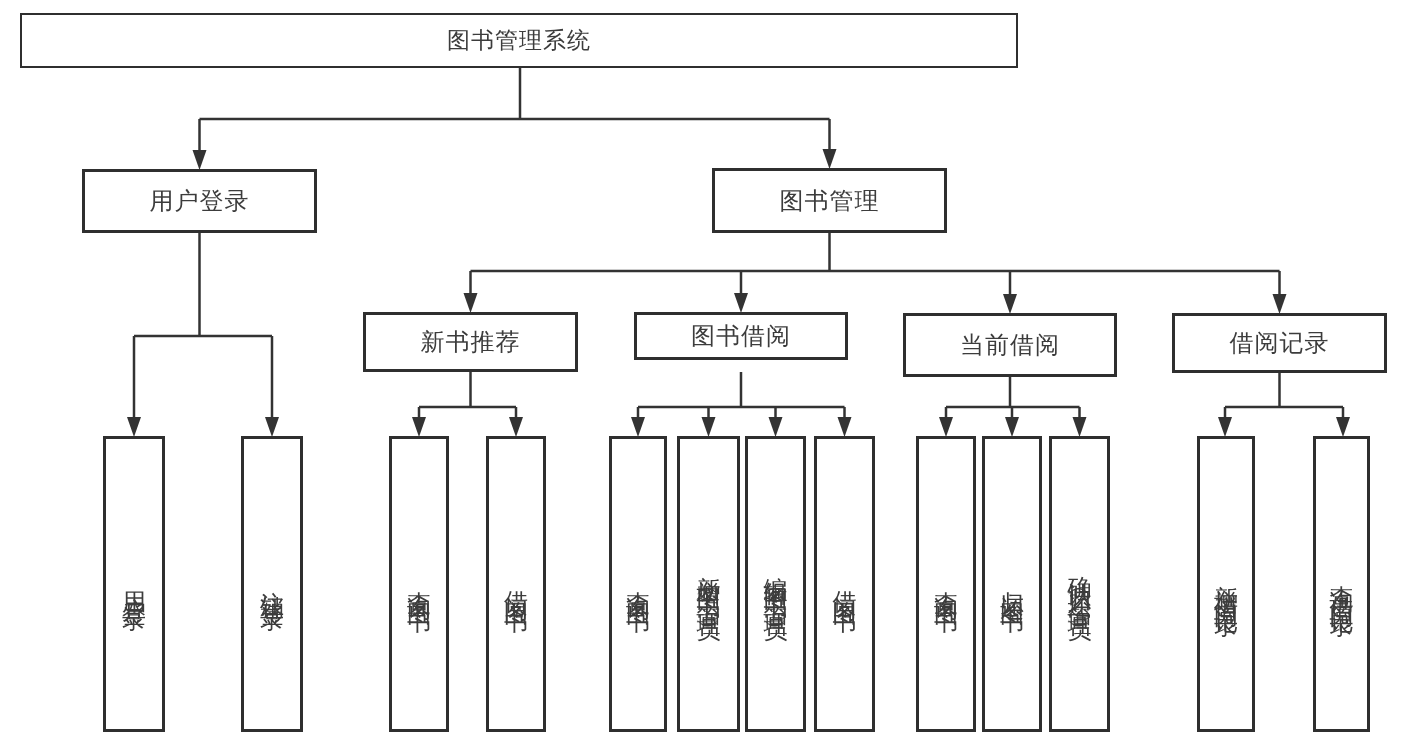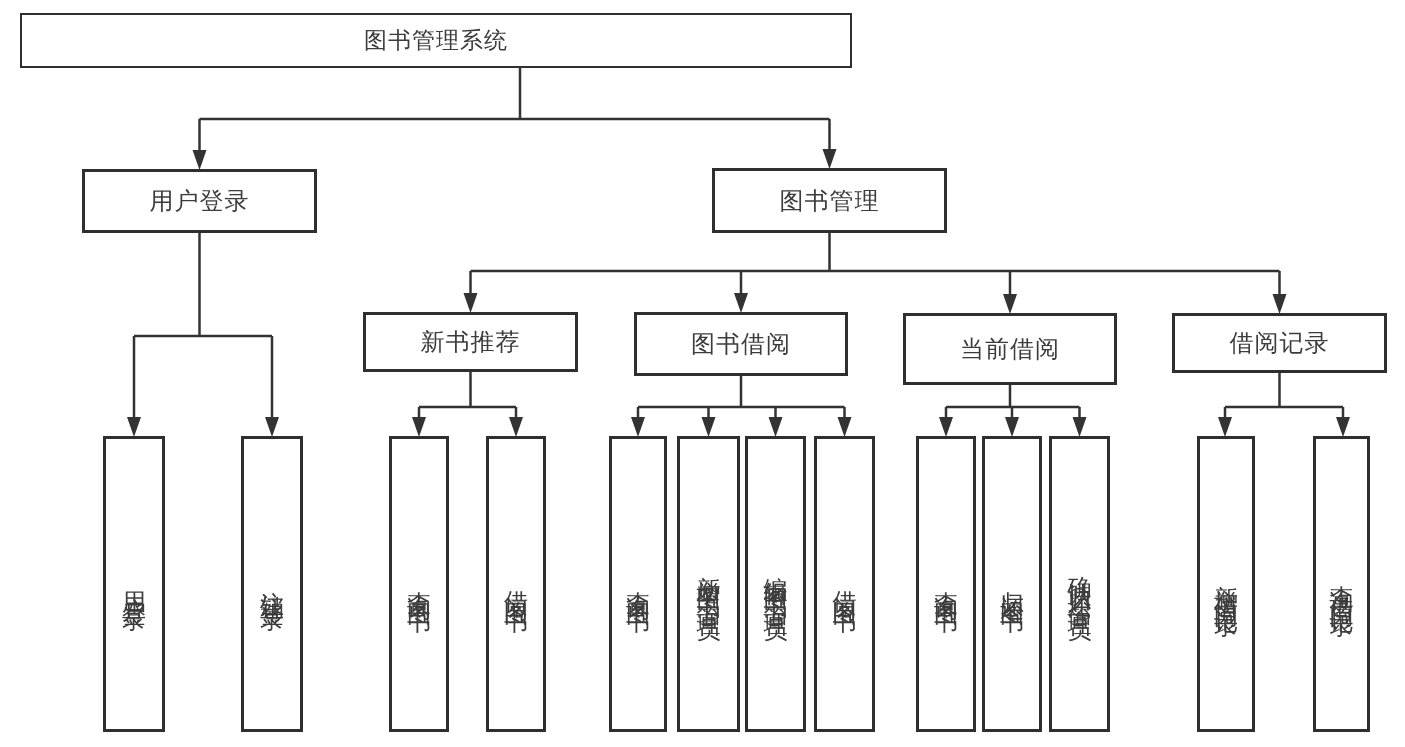--- a/index.html
+++ b/index.html
@@ -21,26 +21,26 @@
     display:flex;align-items:center;justify-content:center;
     color:var(--text);z-index:2;
   }
   .h{font-size:24px;letter-spacing:1px;white-space:nowrap;}
   .v{top:436px;height:296px;}
   .v .vt{
     writing-mode:vertical-rl;text-orientation:mixed;
     font-size:24px;letter-spacing:6px;line-height:1;color:var(--text);
   }
   
-  #root{left:20px;top:13px;width:832px;height:55px;border-width:2px;font-size:23px;text-align:right;}
+  #root{left:20px;top:13px;width:998px;height:55px;border-width:2px;font-size:23px;text-align:right;}
   #l2a{left:82px;top:169px;width:235px;height:64px;}
   #l2b{left:712px;top:168px;width:235px;height:65px;}
   #l3a{left:363px;top:312px;width:215px;height:60px;}
-  #l3b{left:634px;top:312px;width:214px;height:64px;}
-  #l3c{left:903px;top:313px;width:214px;height:72px;}
+  #l3b{left:634px;top:312px;width:214px;height:48px;}
+  #l3c{left:903px;top:313px;width:214px;height:64px;}
   #l3d{left:1172px;top:313px;width:215px;height:60px;}
   #g1a{left:103px;width:62px;}
   #g1b{left:241px;width:62px;}
   #g2a{left:389px;width:60px;}
   #g2b{left:486px;width:60px;}
   #g3a{left:609px;width:58px;}
   #g3b{left:677px;width:63px;}
   #g3c{left:745px;width:61px;}
   #g3d{left:814px;width:61px;}
   #g4a{left:916px;width:60px;}

